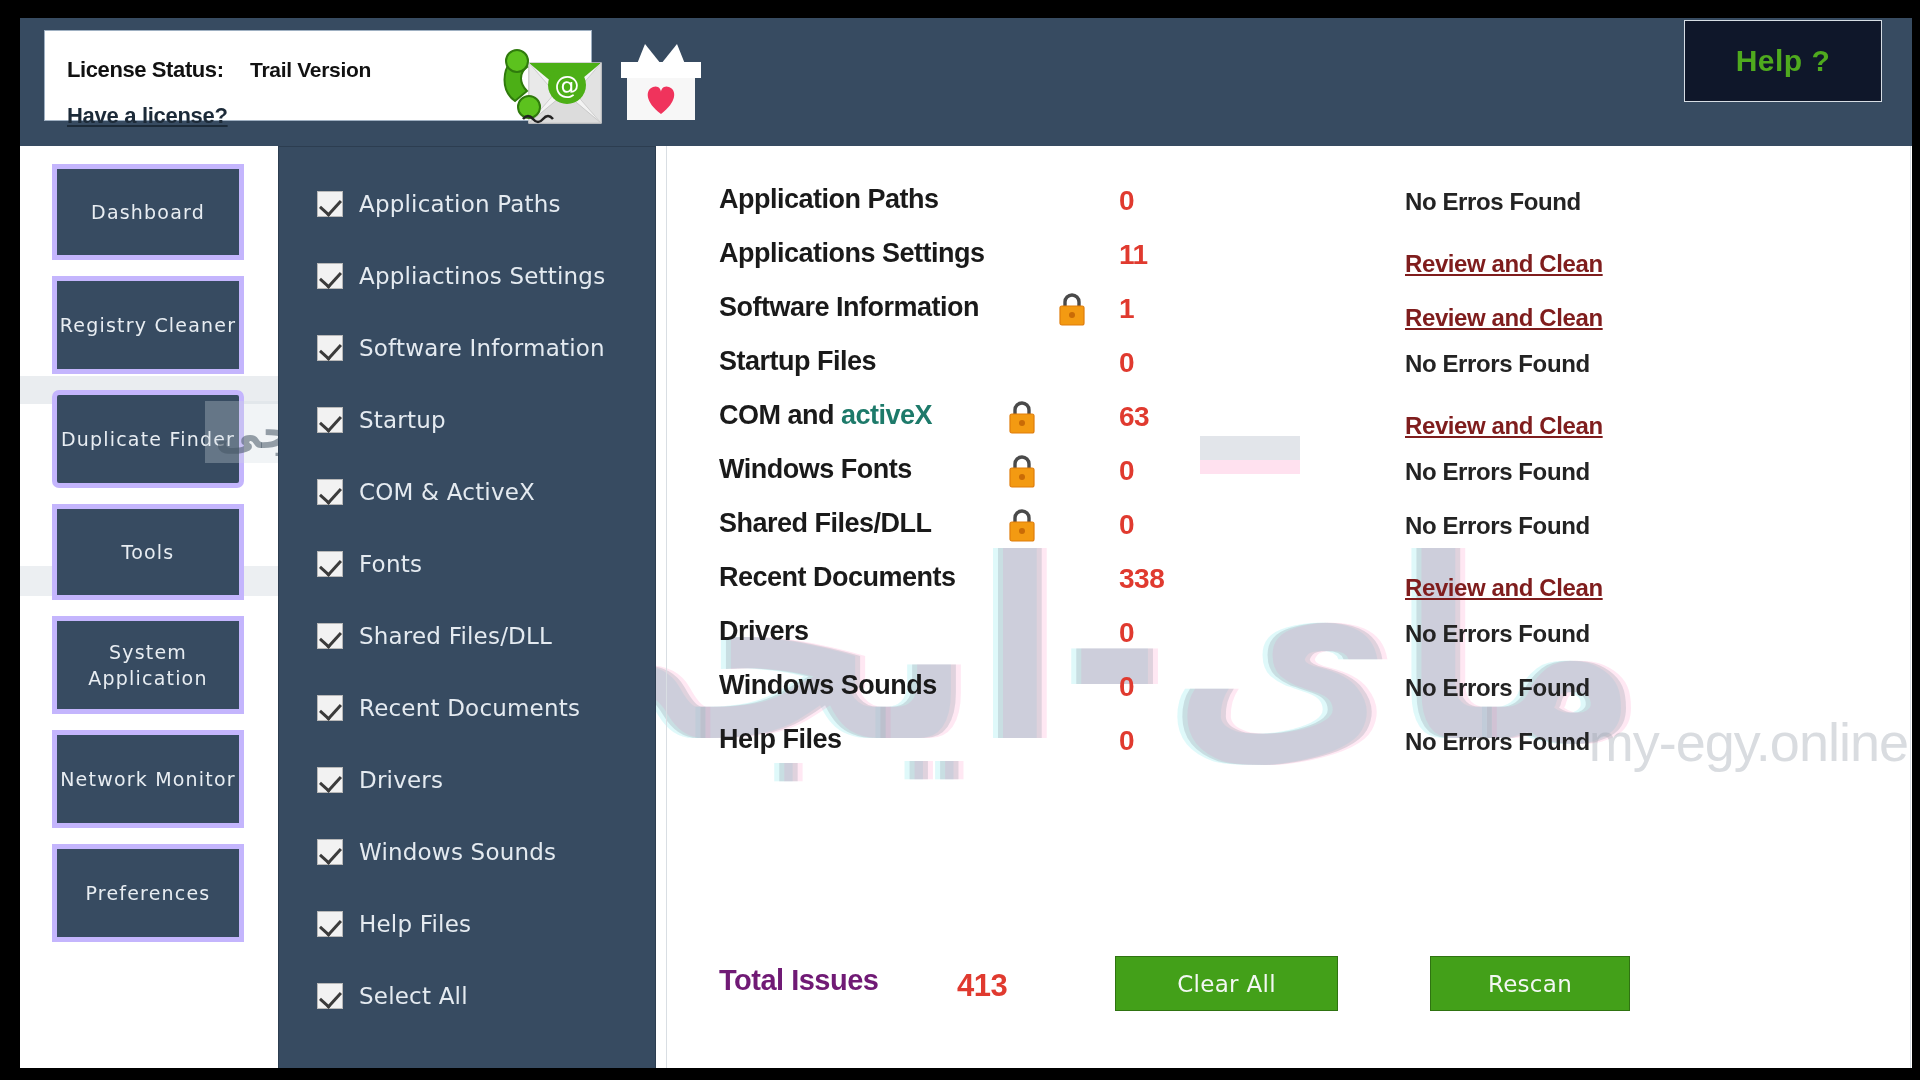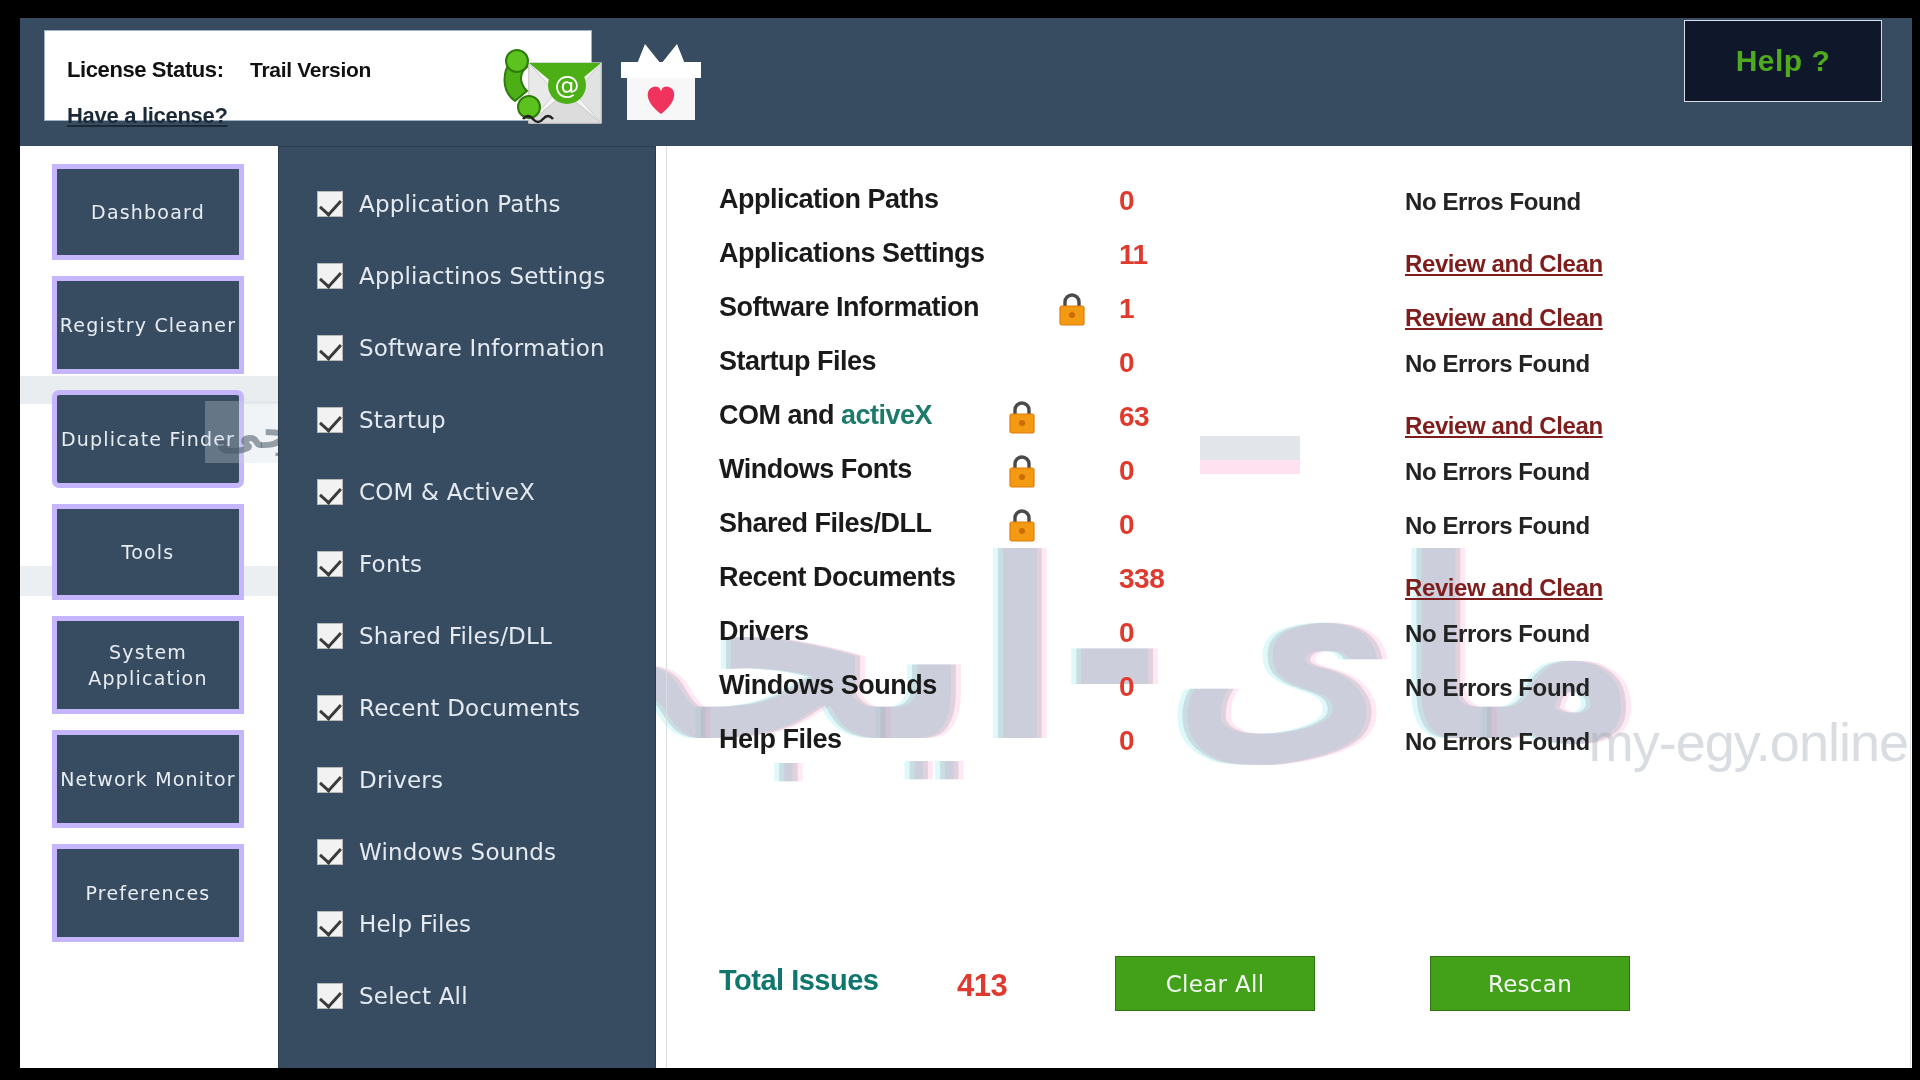--- a/index.html
+++ b/index.html
@@ -316,21 +316,21 @@
     cursor: pointer;
     margin-top: 8px;
   }
 
   
   #total-label {
     position: absolute;
     left: 52px; top: 818px;
     font-size: 29px;
     font-weight: bold;
-    color: #0f766e;
+    color: #701a75;
     letter-spacing: -0.5px;
   }
   #total-value {
     position: absolute;
     left: 290px; top: 822px;
     font-size: 31px;
     font-weight: bold;
     color: #e03a2f;
     letter-spacing: -0.5px;
   }
@@ -344,21 +344,21 @@
     align-items: center;
     justify-content: center;
     cursor: pointer;
   }
   .action-button span {
     font-size: 23px;
     color: #f2f7f2;
     font-family: "DejaVu Sans", sans-serif;
     letter-spacing: 0.3px;
   }
-  #clear-all-button { left: 448px; width: 200px; text-align: center; }
+  #clear-all-button { left: 448px; width: 223px; text-align: center; }
   #rescan-button    { left: 763px; width: 200px; }
 </style>
 </head>
 <body>
 
 <div id="app-window">
   <div id="app-inner">
 
     <div id="header-bar">
 

